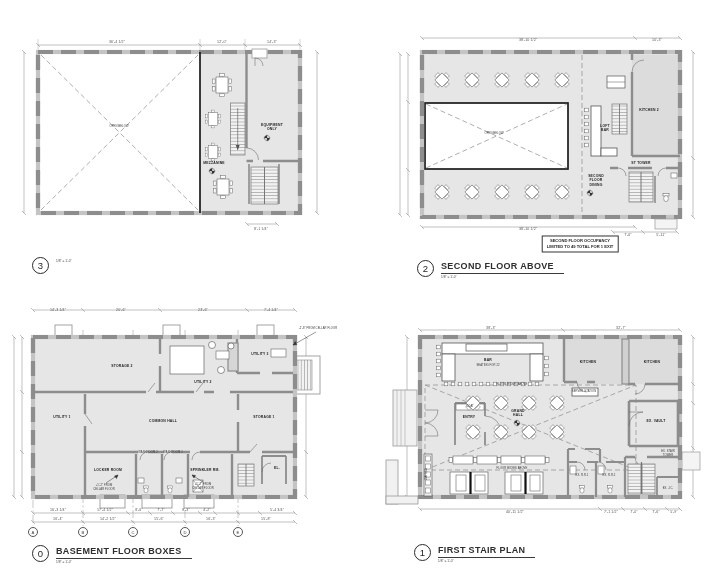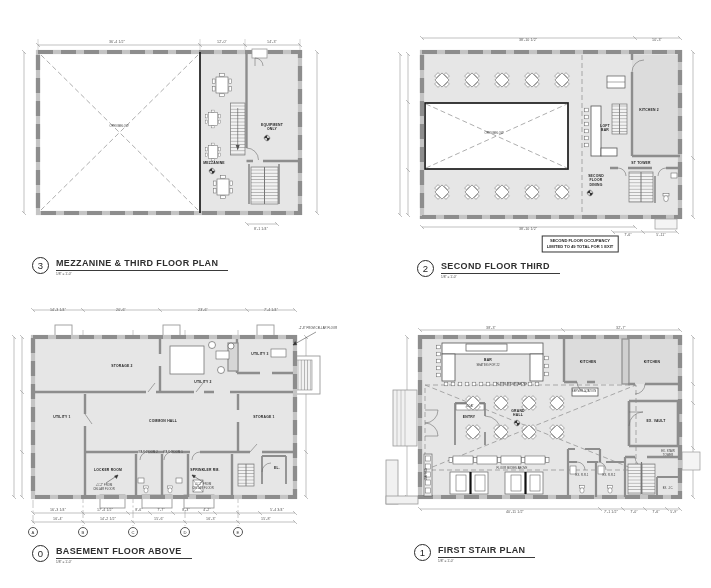--- a/index.html
+++ b/index.html
@@ -403,21 +403,20 @@
 <div class="lbl-sm" style="left:214px;top:163px">MEZZANINE</div>
 <div class="lbl-sm" style="left:272px;top:127px">EQUIPMENT
 ONLY</div>
 <div class="dim" style="left:117px;top:42px">36'-4 1/2"</div>
 <div class="dim" style="left:222px;top:42px">12'-0"</div>
 <div class="dim" style="left:272px;top:42px">14'-3"</div>
 <div class="dim" style="left:261px;top:229px">8'-1 1/4"</div>
 <div class="plan-title" style="left:32px;top:257px">
   <div class="tcircle">3</div>
   <div class="ttl">
-    <div class="ttext">MEZZANINE &amp; THIRD FLOOR PLAN</div>
     <div class="tscale">1/8" = 1'-0"</div>
   </div>
 </div>
 
 <div class="tiny" style="left:494px;top:134px">OPEN BELOW</div>
 <div class="lbl-sm" style="left:605px;top:128px">LOFT
 BAR</div>
 <div class="lbl-sm" style="left:649px;top:110px">KITCHEN 2</div>
 <div class="lbl-sm" style="left:641px;top:163px">ST TOWER</div>
 <div class="lbl-sm" style="left:596px;top:181px">SECOND
@@ -426,21 +425,21 @@
 <div class="note-box" style="left:580px;top:244px">SECOND FLOOR  OCCUPANCY
 LIMITED TO 49 TOTAL FOR 1 EXIT</div>
 <div class="dim" style="left:528px;top:40px">38'-10 1/2"</div>
 <div class="dim" style="left:657px;top:40px">10'-3"</div>
 <div class="dim" style="left:528px;top:229px">38'-10 1/2"</div>
 <div class="dim" style="left:628px;top:235px">7'-6"</div>
 <div class="dim" style="left:661px;top:235px">5'-11"</div>
 <div class="plan-title" style="left:417px;top:260px">
   <div class="tcircle">2</div>
   <div class="ttl">
-    <div class="ttext">SECOND FLOOR THIRD</div>
+    <div class="ttext">SECOND FLOOR ABOVE</div>
     <div class="tscale">1/8" = 1'-0"</div>
   </div>
 </div>
 
 <div class="lbl-sm" style="left:122px;top:366px">STORAGE 2</div>
 <div class="lbl-sm" style="left:203px;top:382px">UTILITY 2</div>
 <div class="lbl-sm" style="left:260px;top:354px">UTILITY 3</div>
 <div class="lbl-sm" style="left:62px;top:417px">UTILITY 1</div>
 <div class="lbl-sm" style="left:163px;top:421px">COMMON HALL</div>
 <div class="lbl-sm" style="left:264px;top:417px">STORAGE 1</div>
@@ -471,21 +470,21 @@
 <div class="dim" style="left:207px;top:510px">4'-2"</div>
 <div class="dim" style="left:277px;top:510px">5'-4 3/4"</div>
 <div class="dim" style="left:58px;top:519px">16'-4"</div>
 <div class="dim" style="left:108px;top:519px">14'-2 1/2"</div>
 <div class="dim" style="left:159px;top:519px">15'-6"</div>
 <div class="dim" style="left:211px;top:519px">16'-3"</div>
 <div class="dim" style="left:266px;top:519px">15'-8"</div>
 <div class="plan-title" style="left:32px;top:545px">
   <div class="tcircle">0</div>
   <div class="ttl">
-    <div class="ttext">BASEMENT FLOOR ABOVE</div>
+    <div class="ttext">BASEMENT FLOOR BOXES</div>
     <div class="tscale">1/8" = 1'-0"</div>
   </div>
 </div>
 
 <div class="lbl-sm" style="left:488px;top:360px">BAR</div>
 <div class="tiny" style="left:488px;top:366px">SEATING FOR 22</div>
 <div class="lbl-sm" style="left:588px;top:362px">KITCHEN</div>
 <div class="lbl-sm" style="left:652px;top:362px">KITCHEN</div>
 <div class="lbl-sm" style="left:469px;top:417px">ENTRY</div>
 <div class="tiny" style="left:470px;top:407px">COAT</div>

